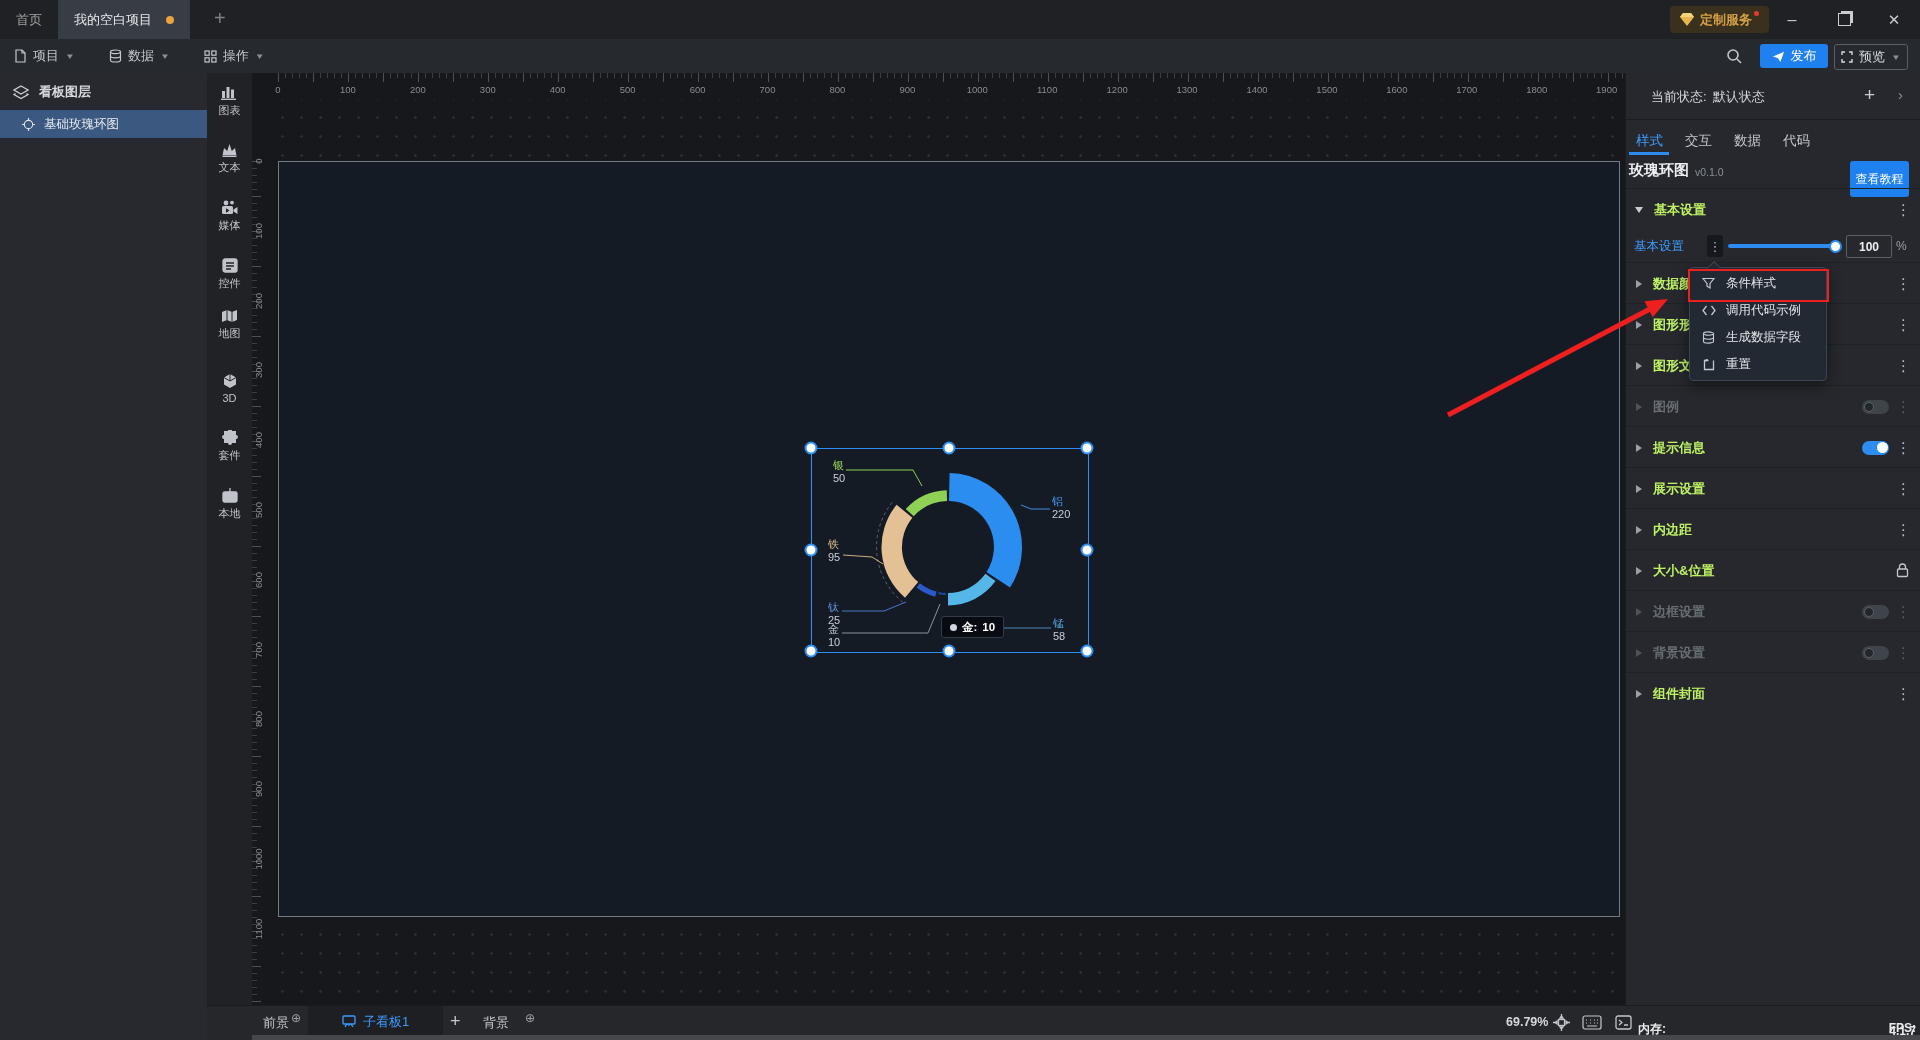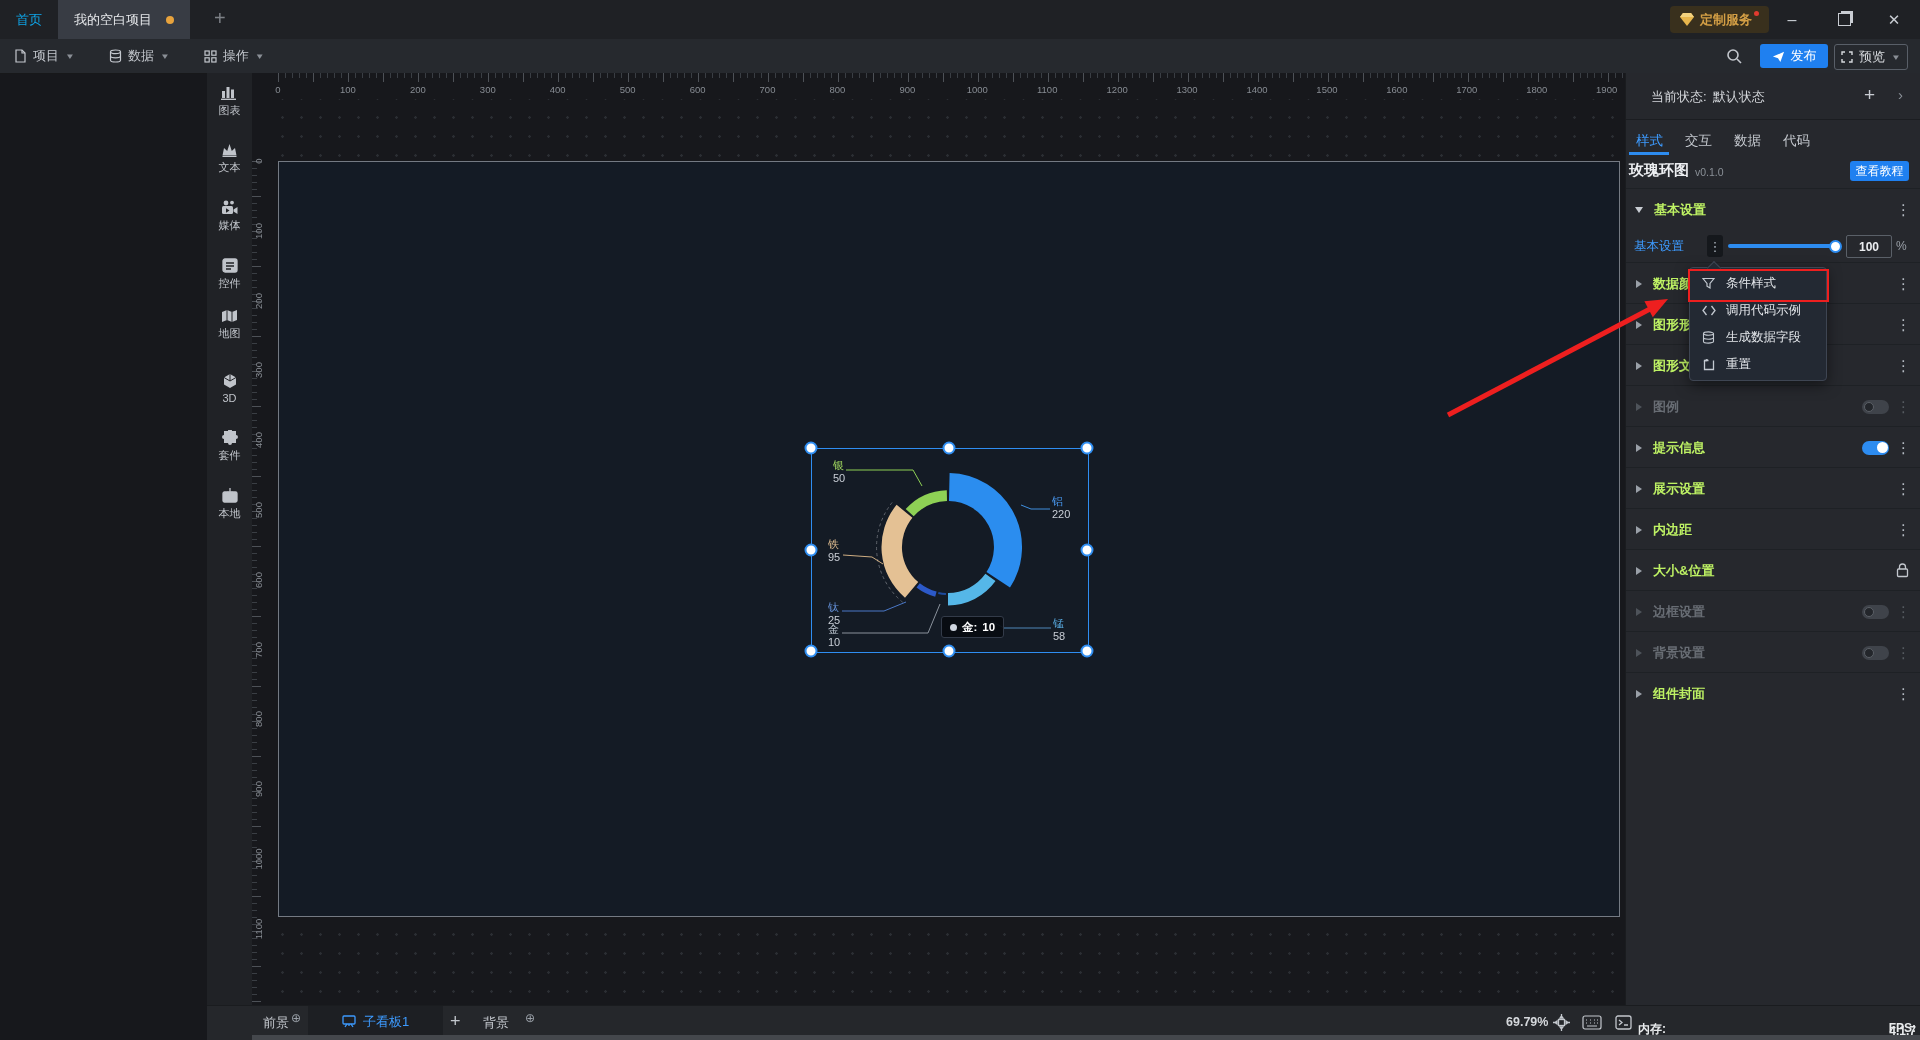--- a/index.html
+++ b/index.html
@@ -4,21 +4,21 @@
 <style>
   html,body{margin:0;padding:0;background:#101113;}
   .app{position:relative;width:1920px;height:1040px;overflow:hidden;
        font-family:"Liberation Sans","DejaVu Sans",sans-serif;
        background:#17181c;color:#d6d9dd;font-size:13px;-webkit-font-smoothing:antialiased;}
   .abs{position:absolute;}
   .row{display:flex;align-items:center;}
   svg{display:block;}
   
   .tabbar{left:0;top:0;width:1920px;height:39px;background:#1f2125;}
-  .tab{height:39px;display:flex;align-items:center;color:#0ea5e9;padding:0 16px;}
+  .tab{height:39px;display:flex;align-items:center;color:#a3a3a3;padding:0 16px;}
   .tab.active{background:#383c44;color:#e6e8eb;}
   .dot{width:8px;height:8px;border-radius:50%;background:#e8a33d;margin-left:14px;}
   .newtab{color:#7d8187;font-size:20px;font-weight:400;padding:0 14px;}
   .badge{left:1670px;top:6px;height:27px;background:#39301d;border-radius:4px;display:flex;align-items:center;padding:0 10px;color:#d49f45;font-weight:bold;}
   .badge .reddot{width:5px;height:5px;border-radius:50%;background:#e23b30;margin-left:2px;margin-top:-12px;}
   .winbtn{top:0;width:40px;height:39px;display:flex;align-items:center;justify-content:center;color:#c9cdd3;}
   
   .menubar{left:0;top:39px;width:1920px;height:34px;background:#26292e;border-bottom:1px solid #17181a;}
   .menuitem{height:34px;display:flex;align-items:center;color:#c3c7cd;padding:0 10px;gap:6px;}
   .chev{font-size:10px;color:#8a8f96;transform:scaleY(.8);}
@@ -168,20 +168,38 @@
     <span>发布</span>
   </div>
   <div class="abs btn-ghost" style="left:1834px;top:44px;width:72px;height:24px;">
     <svg width="12" height="12" viewBox="0 0 12 12" fill="none" stroke="#d6d9dd" stroke-width="1.4">
         <path d="M1 4V1h3M8 1h3v3M11 8v3H8M4 11H1V8"></path>
       </svg>
     <span>预览</span>
     <span class="chev">▼</span>
   </div>
 
+  <div class="abs layers">
+    <div class="layers-header">
+      <svg width="16" height="15" viewBox="0 0 16 15" fill="none" stroke="#c9cdd3" stroke-width="1.3">
+          <path d="M8 1l7 4-7 4-7-4z"></path>
+          <path d="M2.5 8.5L1 9.5l7 4 7-4-1.5-1"></path>
+        </svg>
+      <span>看板图层</span>
+    </div>
+    <div id="layer-items">
+        <div class="layer-item sel">
+          <svg width="13" height="13" viewBox="0 0 14 14" fill="none" stroke="#dfe3e8" stroke-width="1.2">
+            <circle cx="7" cy="7" r="4.5"></circle>
+            <path d="M7 0v3M7 11v3M0 7h3M11 7h3"></path>
+          </svg>
+          <span>基础玫瑰环图</span>
+        </div>
+      </div>
+  </div>
 
   <div class="abs strip"></div>
   <div class="abs" id="strip-holder" style="left:207px;top:73px;width:45px;height:967px;">
       <div class="strip-item" style="top: 12px;">
         <div style="display:flex;justify-content:center;">
           <svg width="17" height="15" viewBox="0 0 17 15" fill="#c0c4ca">
             <rect x="1" y="6" width="3" height="7"></rect>
             <rect x="5.5" y="2" width="3" height="11"></rect>
             <rect x="10" y="4.5" width="3" height="8.5"></rect>
             <rect x="0" y="13.6" width="15" height="1.4"></rect>
@@ -375,21 +393,21 @@
     <div class="row" id="rtabs" style="position:absolute;left:10px;top:52px;height:32px;gap:22px;">
         <div class="rtab active">样式</div>
         <div class="rtab">交互</div>
         <div class="rtab">数据</div>
         <div class="rtab">代码</div>
       </div>
     <div class="abs" style="left:3px;top:79px;width:40px;height:3px;background:#2d8cf0;"></div>
 
     <div class="abs" style="left:3px;top:88px;font-size:15px;font-weight:bold;color:#eceef1;">玫瑰环图</div>
     <div class="abs" style="left:69px;top:93px;font-size:10.5px;color:#8a9097;">v0.1.0</div>
-    <div class="abs btn-primary" style="left:224px;top:88px;width:59px;height:20px;font-size:12px;">查看教程</div>
+    <div class="abs btn-primary" style="left:224px;top:88px;width:59px;height:36px;font-size:12px;">查看教程</div>
 
     <div class="sec-row" style="top:115px;">
       <span class="caret-d"></span>
       <span class="sec-lbl">基本设置</span>
       <span class="kebab">⋮</span>
     </div>
 
     <div class="abs" style="left:8px;top:165px;color:#3d9bff;font-size:12.5px;">基本设置</div>
     <div class="abs" style="left:81px;top:162px;width:16px;height:22px;background:#15181c;border-radius:3px;display:flex;align-items:center;justify-content:center;color:#aab2bc;">⋮</div>
     <div class="abs" style="left:102px;top:171px;width:111px;height:4px;border-radius:2px;background:#2d8cf0;"></div>

